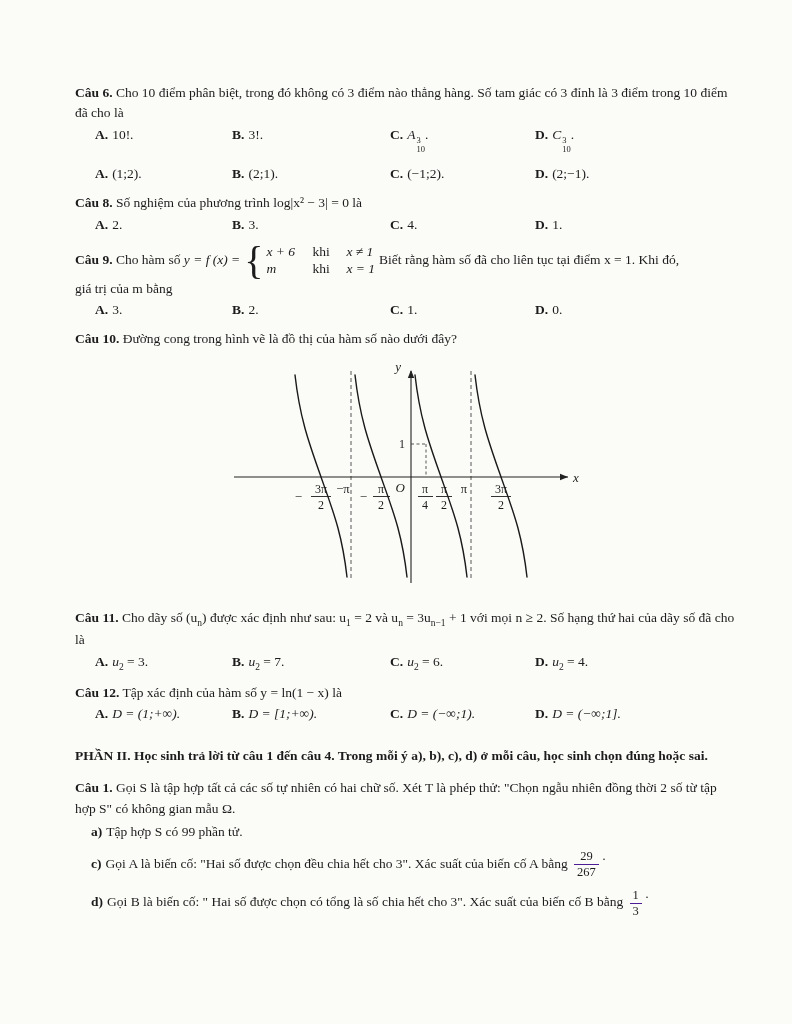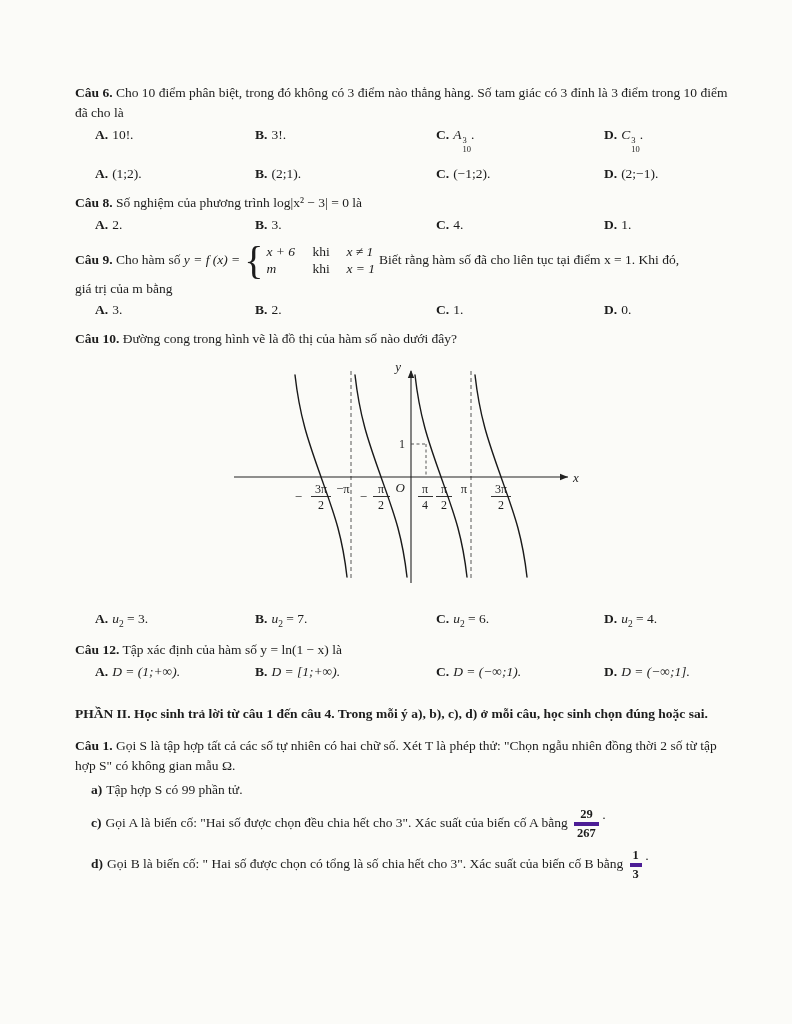--- a/index.html
+++ b/index.html
@@ -7,33 +7,33 @@
     width:792px;height:1024px;overflow:hidden;
     background:#fbfbf8;color:#1c1c1c;
     font-family:"Liberation Serif", serif;
     font-size:13.5px;line-height:1.5;
   }
   .page{box-sizing:border-box;width:792px;height:1024px;
     padding:40px 55px 10px 75px;display:flex;flex-direction:column;margin-top:43px;}
   .q{margin-bottom:9px;}
   .stem{margin:0 0 1px 0;}
   .qnum{font-weight:700;}
-  .opts{display:grid;grid-template-columns:137px 158px 145px auto;margin:1px 0 0 20px;gap:23px;}
+  .opts{display:grid;grid-template-columns:137px 158px 145px auto;margin:1px 0 0 20px;}
   .opt b{font-weight:700;margin-right:4px;}
   .it{font-style:italic;}
   .stack{display:inline-flex;flex-direction:column;align-items:flex-start;
     font-size:8.5px;line-height:1.1;vertical-align:-4px;margin-left:1px;}
   sub{font-size:9.5px;}
   .cases{display:inline-flex;align-items:center;vertical-align:middle;margin:0 4px;}
   .brace{font-size:40px;font-weight:300;line-height:0.8;margin-right:3px;}
   .crows{display:inline-flex;flex-direction:column;line-height:1.25;}
   .crow{display:grid;grid-template-columns:46px 34px auto;}
   .frac{display:inline-flex;flex-direction:column;text-align:center;
-    vertical-align:middle;font-size:12.5px;line-height:1.2;margin:0 3px;font-weight:bold;}
-  .frac .fden{border-top:4px solid #4c1d95;padding:0 3px;}
+    vertical-align:middle;font-size:12.5px;line-height:1.2;margin:0 3px;}
+  .frac .fden{border-top:1px solid #4c1d95;padding:0 3px;}
   .fdot{vertical-align:5px;}
   .p2head{font-weight:700;margin:10px 0 12px 0;}
   .p2stem{margin:0 0 3px 0;}
   .p2item{margin:1px 0 1px 16px;}
   .p2item b{font-weight:700;margin-right:4px;}
   .p2item.tall{margin-top:7px;margin-bottom:7px;}
   .fig{display:flex;justify-content:center;margin:6px 0 8px 0;}
   .footer{margin-top:auto;text-align:right;font-weight:700;padding-right:2px;}
   svg text{font-family:"Liberation Serif", serif;fill:#1c1c1c;}
   svg .vit{font-style:italic;}
@@ -159,20 +159,21 @@
 
         <text x="285" y="138" font-size="12" text-anchor="middle">3π</text>
         <line class="fbar" x1="275" y1="141.5" x2="295" y2="141.5"></line>
         <text x="285" y="154" font-size="12" text-anchor="middle">2</text>
       </svg>
     </div>
 
   </section>
 
   <section class="q">
+    <p class="stem"><b class="qnum">Câu 11.</b> <span>Cho dãy số (u</span><sub>n</sub><span>) được xác định như sau: u</span><sub>1</sub><span> = 2 và u</span><sub>n</sub><span> = 3u</span><sub>n−1</sub><span> + 1 với mọi n ≥ 2. Số hạng thứ hai của dãy số đã cho là</span></p>
     <div class="opts">
       <span class="opt"><b>A.</b><span class="it">u</span><sub>2</sub><span> = 3.</span></span>
       <span class="opt"><b>B.</b><span class="it">u</span><sub>2</sub><span> = 7.</span></span>
       <span class="opt"><b>C.</b><span class="it">u</span><sub>2</sub><span> = 6.</span></span>
       <span class="opt"><b>D.</b><span class="it">u</span><sub>2</sub><span> = 4.</span></span>
     </div>
   </section>
 
   <section class="q" style="margin-bottom:12px;">
     <p class="stem"><b class="qnum">Câu 12.</b> <span>Tập xác định của hàm số y = ln(1 − x) là</span></p>

